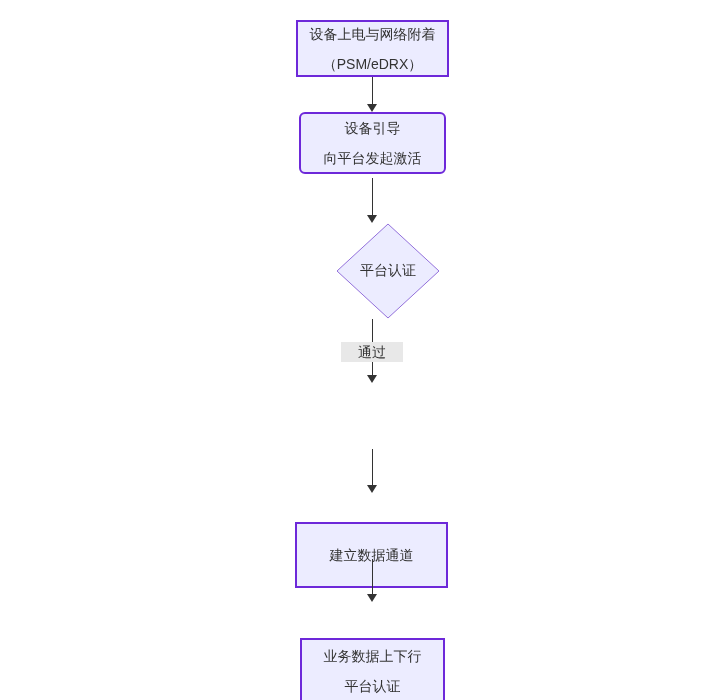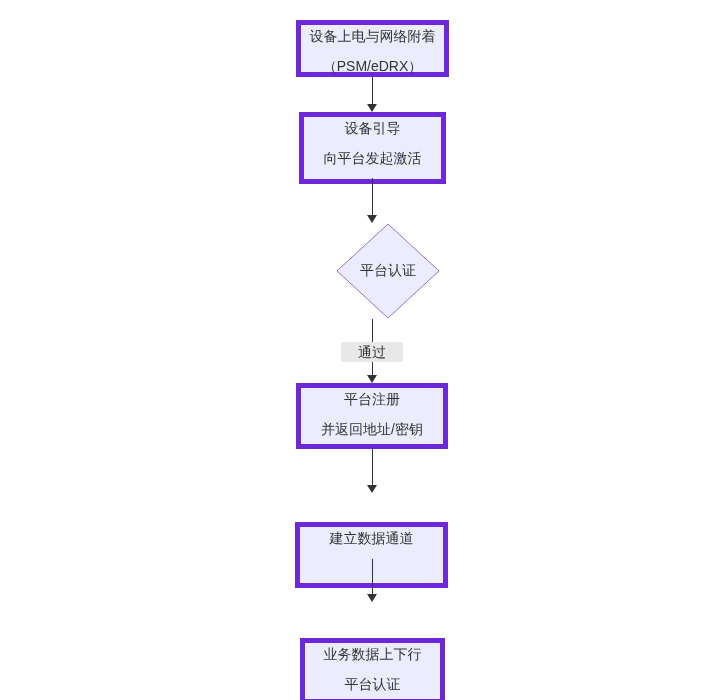--- a/index.html
+++ b/index.html
@@ -11,25 +11,25 @@
     font-family: "Liberation Sans", "DejaVu Sans", sans-serif;
     color: #333333;
     overflow: hidden;
   }
   .node {
     position: absolute;
     box-sizing: border-box;
   }
   .node.rect {
     background: #ECECFF;
-    border: 5px solid #6d28d9;
+    border: 2px solid #6d28d9;
     display: flex;
     flex-direction: column;
     align-items: center;
-    justify-content: flex-start;
+    justify-content: center;
     text-align: center;
     gap: 8px;
   }
   .node .line {
     font-size: 14px;
     line-height: 22px;
     white-space: nowrap;
   }
   .node.diamond { background: transparent; border: none; }
   .node.diamond svg { display: block; }
@@ -81,21 +81,21 @@
   <div class="node rect" style="left:296px; top:20px; width:153px; height:57px;">
     <div class="line">设备上电与网络附着</div>
     <div class="line">（PSM/eDRX）</div>
   </div>
 
   <div class="edge" style="left:372px; top:77px; height:35px;">
     <div class="edge-line"></div>
     <div class="edge-head"></div>
   </div>
 
-  <div class="node rect" style="left:299px; top:112px; width:147px; height:72px;">
+  <div class="node rect" style="left:299px; top:112px; width:147px; height:62px;border-radius:6px;">
     <div class="line">设备引导</div>
     <div class="line">向平台发起激活</div>
   </div>
 
   <div class="edge" style="left:372px; top:178px; height:45px;">
     <div class="edge-line"></div>
     <div class="edge-head"></div>
   </div>
 
   <div class="node diamond" style="left:336px; top:223px; width:104px; height:96px;">
@@ -104,24 +104,20 @@
     </svg>
     <div class="diamond-label">平台认证</div>
   </div>
 
   <div class="edge" style="left:372px; top:319px; height:64px;">
     <div class="edge-line"></div>
     <div class="edge-head"></div>
   </div>
   <div class="edge-label" style="left:372px; top:352px;">通过</div>
 
-  <div class="node rect" style="left:296px; top:383px; width:152px; height:66px;">
-    <div class="line">平台注册</div>
-    <div class="line">并返回地址/密钥</div>
-  </div>
 
   <div class="edge" style="left:372px; top:449px; height:44px;">
     <div class="edge-line"></div>
     <div class="edge-head"></div>
   </div>
 
   <div class="node rect" style="left:295px; top:522px; width:153px; height:66px;">
     <div class="line">建立数据通道</div>
   </div>
 

